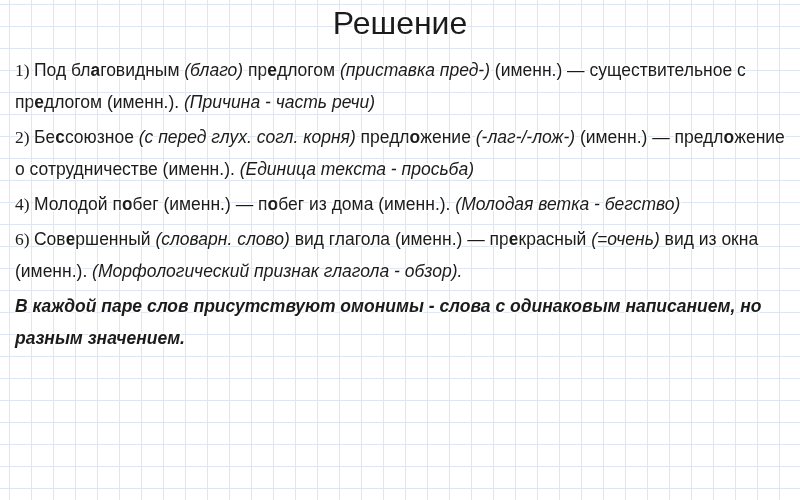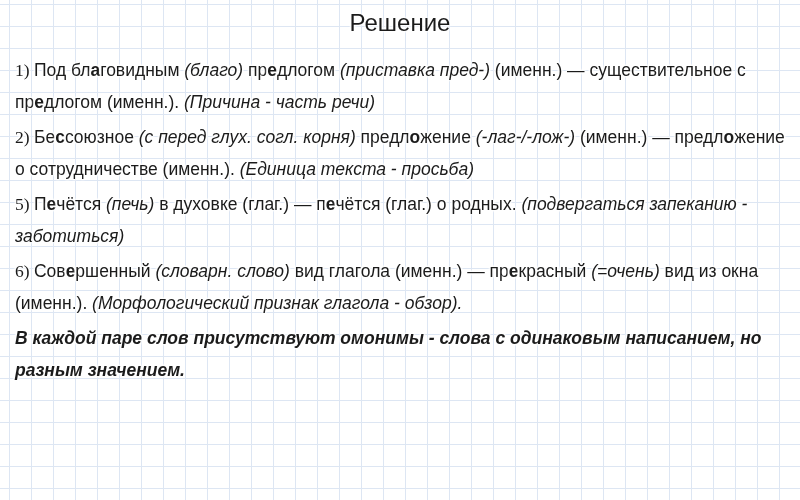--- a/index.html
+++ b/index.html
@@ -10,21 +10,21 @@
       linear-gradient(to right, #dde6f3 1px, transparent 1px),
       linear-gradient(to bottom, #dde6f3 1px, transparent 1px);
     background-size: 22px 22px;
     background-position: 9px 4px;
     font-family: "Liberation Sans", sans-serif;
     color: #1b1b1b;
   }
   .page-title {
     margin-top: 4px;
     text-align: center;
-    font-size: 24px;
+    font-size: 32px;
     line-height: 38px;
     font-weight: 400;
     color: #1b1b1b;
     text-shadow: 0 0 3px #fff, 0 0 3px #fff, 1px 1px 2px #fff, -1px -1px 2px #fff;
   }
   .content {
     padding: 12px 8px 0 15px;
   }
   .para {
     font-size: 17.5px;
@@ -42,16 +42,16 @@
   .seg-num { font-family: "Liberation Serif", serif; font-weight: 400; }
 </style>
 </head>
 <body>
 
 <h1 class="page-title">Решение</h1>
 
 <div class="content">
   <p class="para"><span class="seg-num">1) </span><span class="seg-n">Под бл</span><span class="seg-b">а</span><span class="seg-n">говидным </span><span class="seg-i">(благо)</span><span class="seg-n"> пр</span><span class="seg-b">е</span><span class="seg-n">длогом </span><span class="seg-i">(приставка пред-)</span><span class="seg-n"> (именн.) — существительное с пр</span><span class="seg-b">е</span><span class="seg-n">длогом (именн.). </span><span class="seg-i">(Причина - часть речи)</span></p>
   <p class="para"><span class="seg-num">2) </span><span class="seg-n">Бе</span><span class="seg-b">с</span><span class="seg-n">союзное </span><span class="seg-i">(с перед глух. согл. корня)</span><span class="seg-n"> предл</span><span class="seg-b">о</span><span class="seg-n">жение </span><span class="seg-i">(-лаг-/-лож-)</span><span class="seg-n"> (именн.) — предл</span><span class="seg-b">о</span><span class="seg-n">жение о сотрудничестве (именн.). </span><span class="seg-i">(Единица текста - просьба)</span></p>
-  <p class="para"><span class="seg-num">5) </span><span class="seg-n">П</span><span class="seg-b">е</span><span class="seg-n">чётся </span><span class="seg-i">(печь)</span><span class="seg-n"> в духовке (глаг.) — п</span><span class="seg-b">е</span><span class="seg-n">чётся (глаг.) о родных. </span><span class="seg-i">(подвергаться запеканию - заботиться)</span></p>
+  <p class="para"><span class="seg-num">4) </span><span class="seg-n">Молодой п</span><span class="seg-b">о</span><span class="seg-n">бег (именн.) — п</span><span class="seg-b">о</span><span class="seg-n">бег из дома (именн.). </span><span class="seg-i">(Молодая ветка - бегство)</span></p>
   <p class="para"><span class="seg-num">6) </span><span class="seg-n">Сов</span><span class="seg-b">е</span><span class="seg-n">ршенный </span><span class="seg-i">(словарн. слово)</span><span class="seg-n"> вид глагола (именн.) — пр</span><span class="seg-b">е</span><span class="seg-n">красный </span><span class="seg-i">(=очень)</span><span class="seg-n"> вид из окна (именн.). </span><span class="seg-i">(Морфологический признак глагола - обзор).</span></p>
   <p class="para"><span class="seg-bi">В каждой паре слов присутствуют омонимы - слова с одинаковым написанием, но разным значением.</span></p>
 </div>
 
 </body></html>

